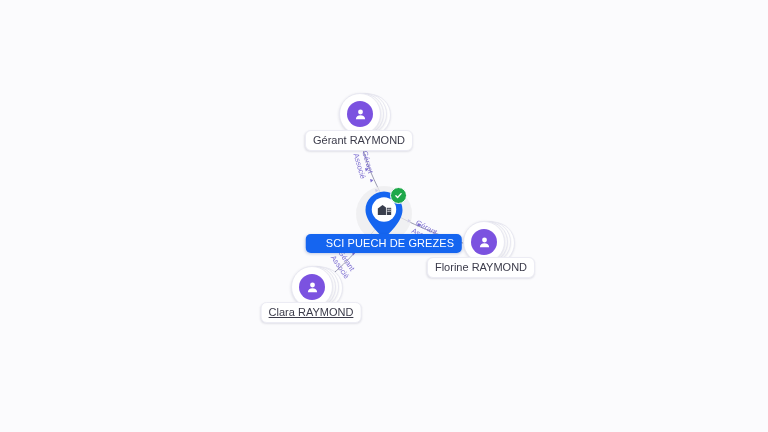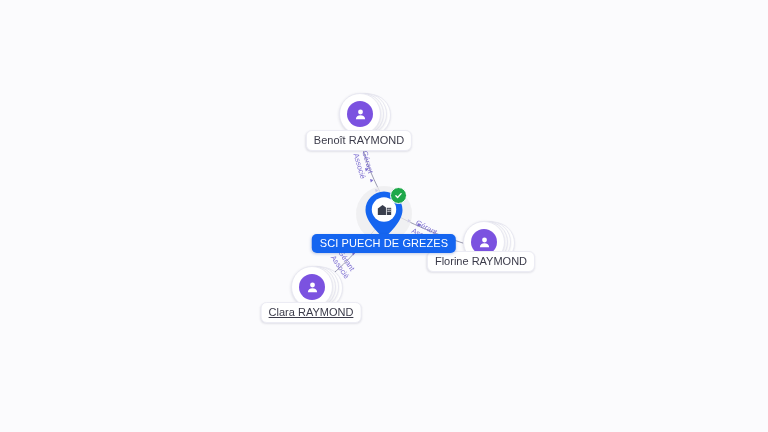--- a/index.html
+++ b/index.html
@@ -131,21 +131,21 @@
     display: flex;
     align-items: center;
     justify-content: center;
   }
   .company-pill {
     position: absolute;
     transform: translateX(-50%);
     background: #1565f0;
     color: #ffffff;
     border-radius: 5px;
-    padding: 3px 8px 4px 8px;
+    padding: 3px 8px 4px 20px;
     font-size: 11px;
     line-height: 12px;
     font-weight: 400;
     white-space: nowrap;
     letter-spacing: .1px;
     box-shadow: 0 1px 3px rgba(20,60,160,.25);
   }
 
   
   .edge-label {
@@ -207,38 +207,38 @@
       <div class="stack-card front">
         <div class="avatar-circle">
           <svg width="15" height="15" viewBox="0 0 24 24" fill="#ffffff">
             <circle cx="12" cy="8" r="3.9"></circle>
             <path d="M4.6 19.4c0-4.1 3.3-6.3 7.4-6.3s7.4 2.2 7.4 6.3z"></path>
           </svg>
         </div>
       </div>
     </div>
   </div>
-  <div class="name-pill" style="left:359px; top:130px;">Benoît RAYMOND</div>
+  <div class="name-pill" style="left:359px; top:130px;">Gérant RAYMOND</div>
 
   <div class="node" style="left:484px; top:242px;">
     <div class="person-stack">
       <div class="stack-card s3"></div>
       <div class="stack-card s2"></div>
       <div class="stack-card s1"></div>
       <div class="stack-card front">
         <div class="avatar-circle">
           <svg width="15" height="15" viewBox="0 0 24 24" fill="#ffffff">
             <circle cx="12" cy="8" r="3.9"></circle>
             <path d="M4.6 19.4c0-4.1 3.3-6.3 7.4-6.3s7.4 2.2 7.4 6.3z"></path>
           </svg>
         </div>
       </div>
     </div>
   </div>
-  <div class="name-pill" style="left:481px; top:251px;">Florine RAYMOND</div>
+  <div class="name-pill" style="left:481px; top:257px;">Florine RAYMOND</div>
 
   <div class="node" style="left:312px; top:287px;">
     <div class="person-stack">
       <div class="stack-card s3"></div>
       <div class="stack-card s2"></div>
       <div class="stack-card s1"></div>
       <div class="stack-card front">
         <div class="avatar-circle">
           <svg width="15" height="15" viewBox="0 0 24 24" fill="#ffffff">
             <circle cx="12" cy="8" r="3.9"></circle>

